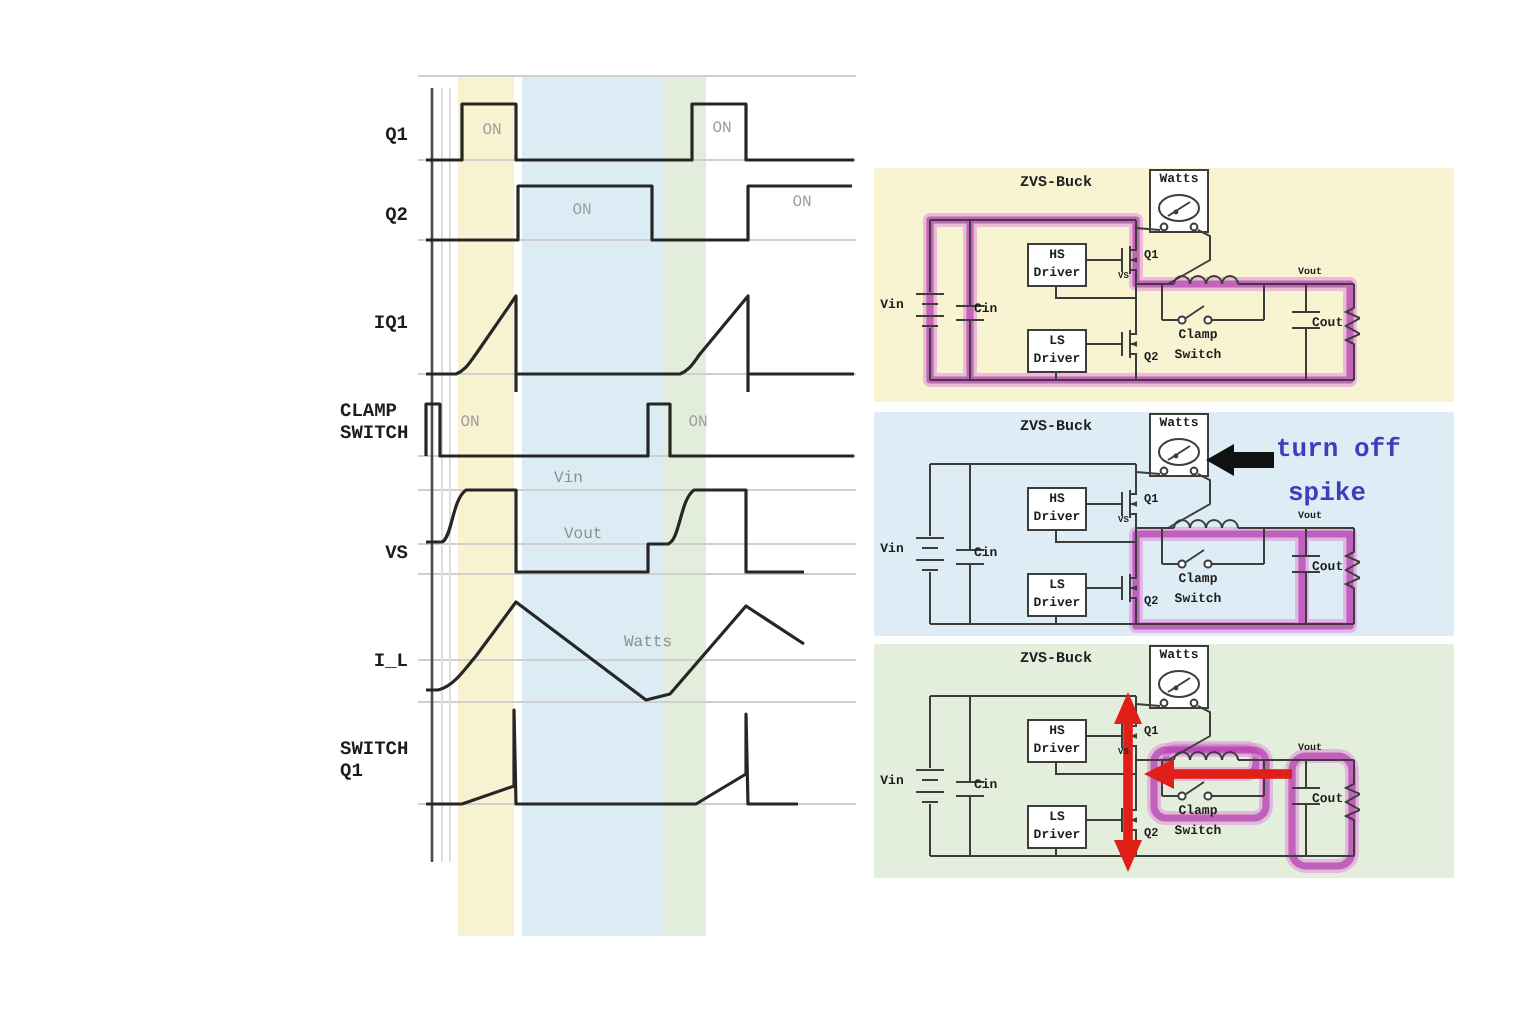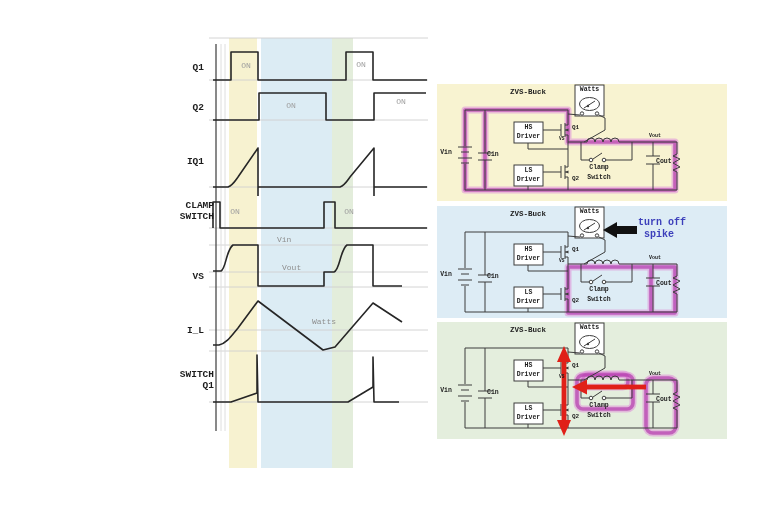--- a/index.html
+++ b/index.html
@@ -5,40 +5,40 @@
   html,body{margin:0;padding:0;background:#ffffff;}
   #canvas{position:relative;width:767px;height:512px;background:#ffffff;overflow:hidden;
           font-family:Liberation Mono, monospace;margin-left:36px;}
   .band{position:absolute;top:38px;height:430px;}
   #band-yellow{left:193px;width:28px;background:#f7f2d0;}
   #band-blue{left:225px;width:71px;background:#dcecf4;}
   #band-green{left:296px;width:21px;background:#e3eddb;}
   #wave-svg{position:absolute;left:0;top:0;width:400px;height:490px;}
   .rowlab{position:absolute;color:#1c1c1c;font-size:9.5px;font-weight:600;
           text-align:right;width:70px;left:98px;white-space:pre-line;line-height:11px;}
-  .rowlab.center{text-align:right;width:44px;left:134px;}
+  .rowlab.center{text-align:left;width:44px;left:134px;}
   .onlab{position:absolute;color:#9e9e9e;font-size:8px;width:26px;text-align:center;}
   .lvllab{position:absolute;color:#8f8f8f;font-size:8px;}
   .panel{position:absolute;left:401px;width:290px;overflow:hidden;}
   #panel-1{top:84px;height:117px;background:#f8f3d1;}
   #panel-2{top:206px;height:112px;background:#ddecf5;}
   #panel-3{top:322px;height:117px;background:#e4eedd;}
   .ckt-svg{position:absolute;left:0;top:0;width:243px;height:117px;}
   .wire{stroke:#3d3d3d;stroke-width:1;fill:none;}
   .boxel{stroke:#3d3d3d;stroke-width:1;fill:#ffffff;}
   .term{stroke:#3d3d3d;stroke-width:1;fill:#ffffff;}
   .mgh{stroke:rgba(224,150,216,0.6);stroke-width:7;fill:none;stroke-linecap:round;}
   .mgc{stroke:rgba(175,44,168,0.62);stroke-width:3.6;fill:none;stroke-linecap:round;}
   .mghr{stroke:rgba(224,150,216,0.6);stroke-width:7;fill:none;}
   .mgcr{stroke:rgba(175,44,168,0.62);stroke-width:3.6;fill:none;}
   .redfill{fill:#e02018;}
   .clab{position:absolute;color:#1d1d1d;font-size:6.5px;font-weight:600;white-space:pre-line;}
   .ctitle{position:absolute;font-size:7.5px;font-weight:700;color:#222;text-align:center;}
   .c2line{line-height:8.6px;text-align:center;}
-  .note-blue{position:absolute;color:#3c3fbb;font-weight:700;font-size:10px;}
+  .note-blue{position:absolute;color:#3c3fbb;font-weight:700;font-size:13px;}
   .grid{stroke:#cfcfcf;stroke-width:0.9;}
   .faintv{stroke:#dedede;stroke-width:1;}
   .axis{stroke:#4a4a4a;stroke-width:1.3;}
   .trace{stroke:#262626;stroke-width:1.6;fill:none;stroke-linejoin:round;}
 </style>
 </head>
 <body>
 
 <div id="canvas">
 
@@ -184,21 +184,21 @@
     <div class="clab" style="left:0px;top:65px;width:18px;text-align:center">Vin</div>
     <div class="clab" style="left:50px;top:67px">Cin</div>
     <div class="clab" style="left:135px;top:40px;font-size:6px">Q1</div>
     <div class="clab" style="left:135px;top:91px;font-size:6px">Q2</div>
     <div class="clab" style="left:122px;top:52px;font-size:4.5px">VS</div>
     <div class="clab c2line" style="left:141px;top:79px;width:42px;line-height:9.5px">Clamp
 Switch</div>
     <div class="clab" style="left:212px;top:49px;font-size:5px">Vout</div>
     <div class="clab" style="left:219px;top:74px">Cout</div>
     <div class="note-blue" style="left:201px;top:11px">turn off</div>
-    <div class="note-blue" style="left:207px;top:23px">spike</div>
+    <div class="note-blue" style="left:207px;top:33px">spike</div>
   </div>
 
   <div class="panel" id="panel-3">
     <svg class="ckt-svg" viewBox="0 0 243 117">
       <g>
         <rect class="mghr" x="146" y="52" width="45" height="13" rx="5"></rect>
         <rect class="mgcr" x="146" y="52" width="45" height="13" rx="5"></rect>
         <rect class="mghr" x="140" y="53" width="56" height="34" rx="6"></rect>
         <rect class="mgcr" x="140" y="53" width="56" height="34" rx="6"></rect>
         <rect class="mghr" x="209" y="56" width="30" height="55" rx="7"></rect>

